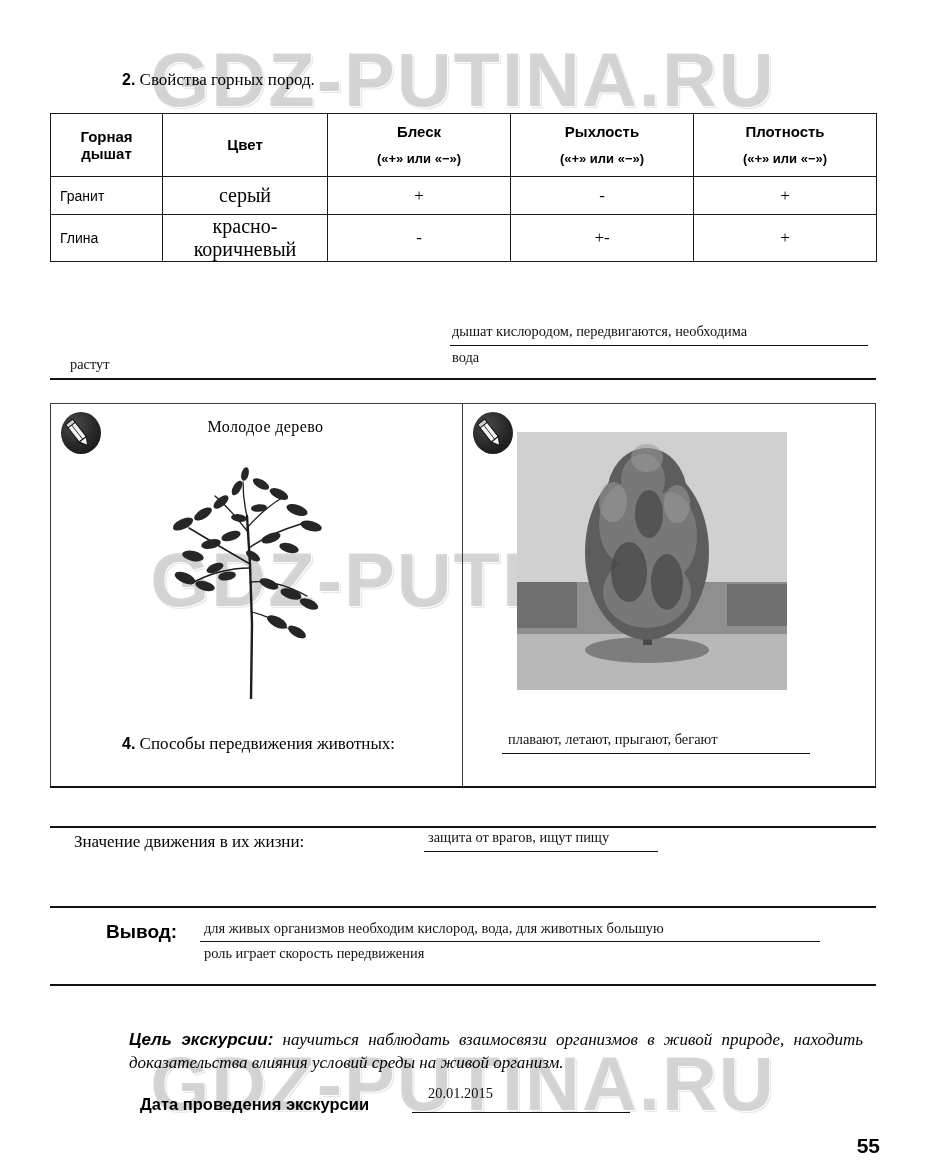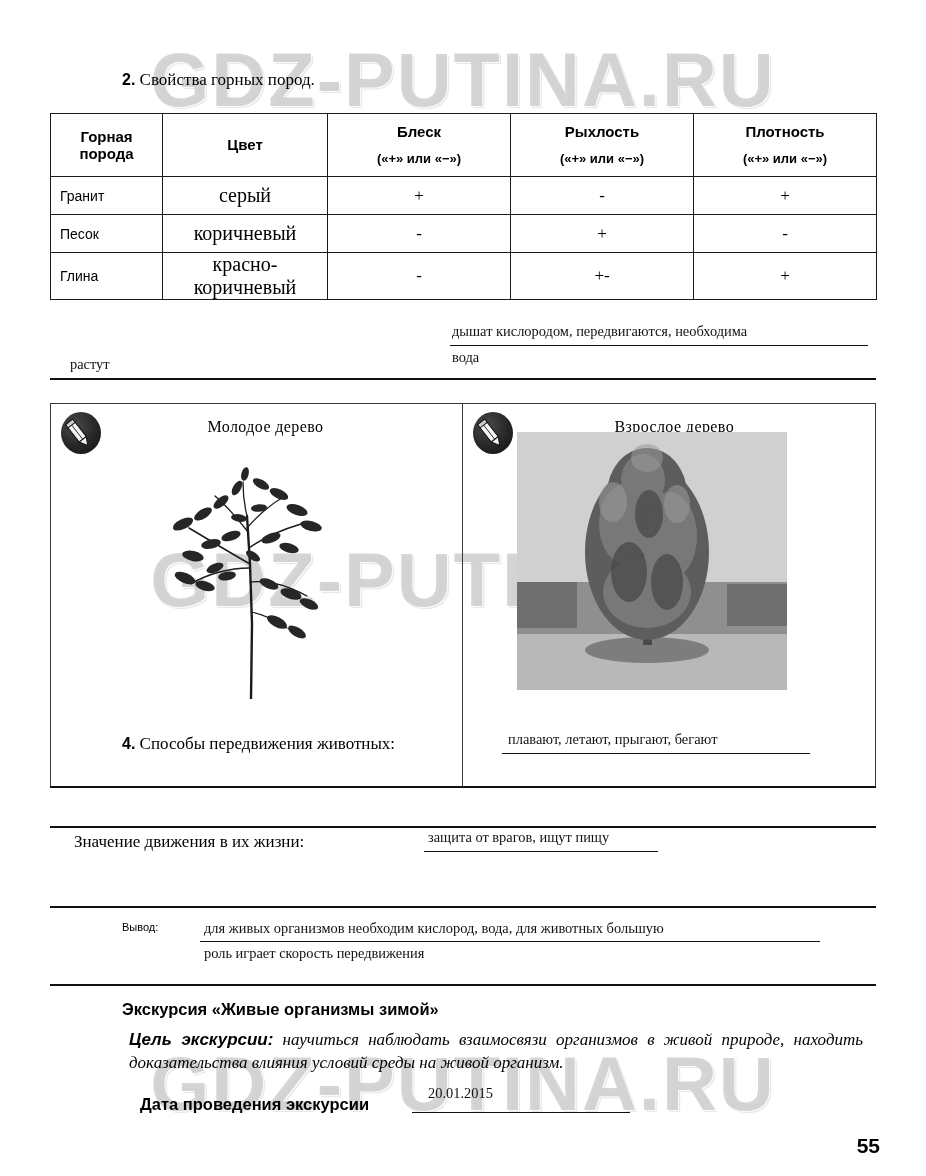--- a/index.html
+++ b/index.html
@@ -151,21 +151,21 @@
   #rule-1{top:786px;}
   #rule-2{top:826px;}
   #rule-3{top:906px;}
   #rule-4{top:984px;}
 
   #q5{position:absolute;left:74px;top:832px;font-size:17px;text-align:right;}
   #q5-ans{position:absolute;left:428px;top:828px;}
   #q5-line{position:absolute;left:424px;top:851px;width:234px;border-bottom:1.6px solid #111;}
 
   
-  #concl-label{position:absolute;left:122px;top:921px;font-family:"Liberation Sans", sans-serif;font-weight:normal;font-size:11px;}
+  #concl-label{position:absolute;left:106px;top:921px;font-family:"Liberation Sans", sans-serif;font-weight:bold;font-size:19px;}
   #concl-ans1{position:absolute;left:204px;top:919px;}
   #concl-line1{position:absolute;left:200px;top:941px;width:620px;border-bottom:1.6px solid #111;}
   #concl-ans2{position:absolute;left:204px;top:944px;}
 
   
   #exc-title{position:absolute;left:122px;top:1000px;font-family:"Liberation Sans", sans-serif;font-weight:bold;font-size:16.5px;}
   #exc-goal{
     position:absolute;left:129px;top:1029px;width:734px;
     font-size:17px;line-height:1.33;text-align:justify;font-style:italic;
   }
@@ -201,21 +201,21 @@
       <col class="col-a">
         <col class="col-b">
         <col class="col-c">
         <col class="col-d">
         <col class="col-e">
     </colgroup>
     <thead>
       <tr>
         <th>
           <span>Горная</span><br>
-          <span>порода</span>
+          <span>дышат</span>
         </th>
         <th>
           <span>Цвет</span>
         </th>
         <th>
           <span>Блеск</span>
           <span class="sub">(«+» или «−»)</span>
         </th>
         <th>
           <span>Рыхлость</span>
@@ -227,27 +227,20 @@
         </th>
       </tr>
     </thead>
     <tbody>
       <tr>
         <td class="name">Гранит</td>
         <td class="val">серый</td>
         <td class="mark">+</td>
         <td class="mark">-</td>
         <td class="mark">+</td>
-      </tr>
-      <tr>
-        <td class="name">Песок</td>
-        <td class="val">коричневый</td>
-        <td class="mark">-</td>
-        <td class="mark">+</td>
-        <td class="mark">-</td>
       </tr>
       <tr>
         <td class="name">Глина</td>
         <td class="val">красно-коричневый</td>
         <td class="mark">-</td>
         <td class="mark">+-</td>
         <td class="mark">+</td>
       </tr>
     </tbody>
   </table>
@@ -320,21 +313,20 @@
       <div class="pencil-badge">
         <svg width="40" height="42" viewBox="0 0 40 42" aria-hidden="true">
           <g transform="rotate(-38 20 21)">
             <rect x="13" y="8" width="9" height="19" fill="#f2f2f2" stroke="#111" stroke-width="1"></rect>
             <rect x="13" y="5" width="9" height="4" fill="#cfcfcf" stroke="#111" stroke-width="1"></rect>
             <polygon points="13,27 22,27 17.5,35" fill="#f2f2f2" stroke="#111" stroke-width="1"></polygon>
             <line x1="17.5" y1="9" x2="17.5" y2="27" stroke="#111" stroke-width="0.8"></line>
           </g>
         </svg>
       </div>
-      <div class="panel-title">Взрослое дерево</div>
 
       <div id="adult-photo">
         <svg width="270" height="258" viewBox="0 0 270 258" aria-hidden="true">
           <rect x="0" y="0" width="270" height="258" fill="#c9c9c9"></rect>
           <rect x="0" y="0" width="270" height="150" fill="#d0d0d0"></rect>
           <rect x="0" y="150" width="270" height="52" fill="#8f8f8f"></rect>
           <rect x="0" y="202" width="270" height="56" fill="#b8b8b8"></rect>
           <g fill="#6f6f6f">
             <rect x="0" y="150" width="60" height="46"></rect>
             <rect x="210" y="152" width="60" height="42"></rect>
@@ -382,21 +374,20 @@
 
   <div class="rule" id="rule-3"></div>
 
   <div id="concl-label">Вывод:</div>
   <div id="concl-ans1" class="ans">для живых организмов необходим кислород, вода, для животных большую</div>
   <div id="concl-line1"></div>
   <div id="concl-ans2" class="ans">роль играет скорость передвижения</div>
 
   <div class="rule" id="rule-4"></div>
 
-  <div id="exc-title">Экскурсия «Живые организмы зимой»</div>
   <div id="exc-goal">
     <b>Цель экскурсии:</b><span> научиться наблюдать взаимосвязи организмов в живой природе, находить доказательства влияния условий среды на живой организм.</span>
   </div>
   <div id="exc-date-label">Дата проведения экскурсии</div>
   <div id="exc-date-val" class="ans">20.01.2015</div>
   <div id="exc-date-line"></div>
 
   <div id="pageno">55</div>
 
 </div>

